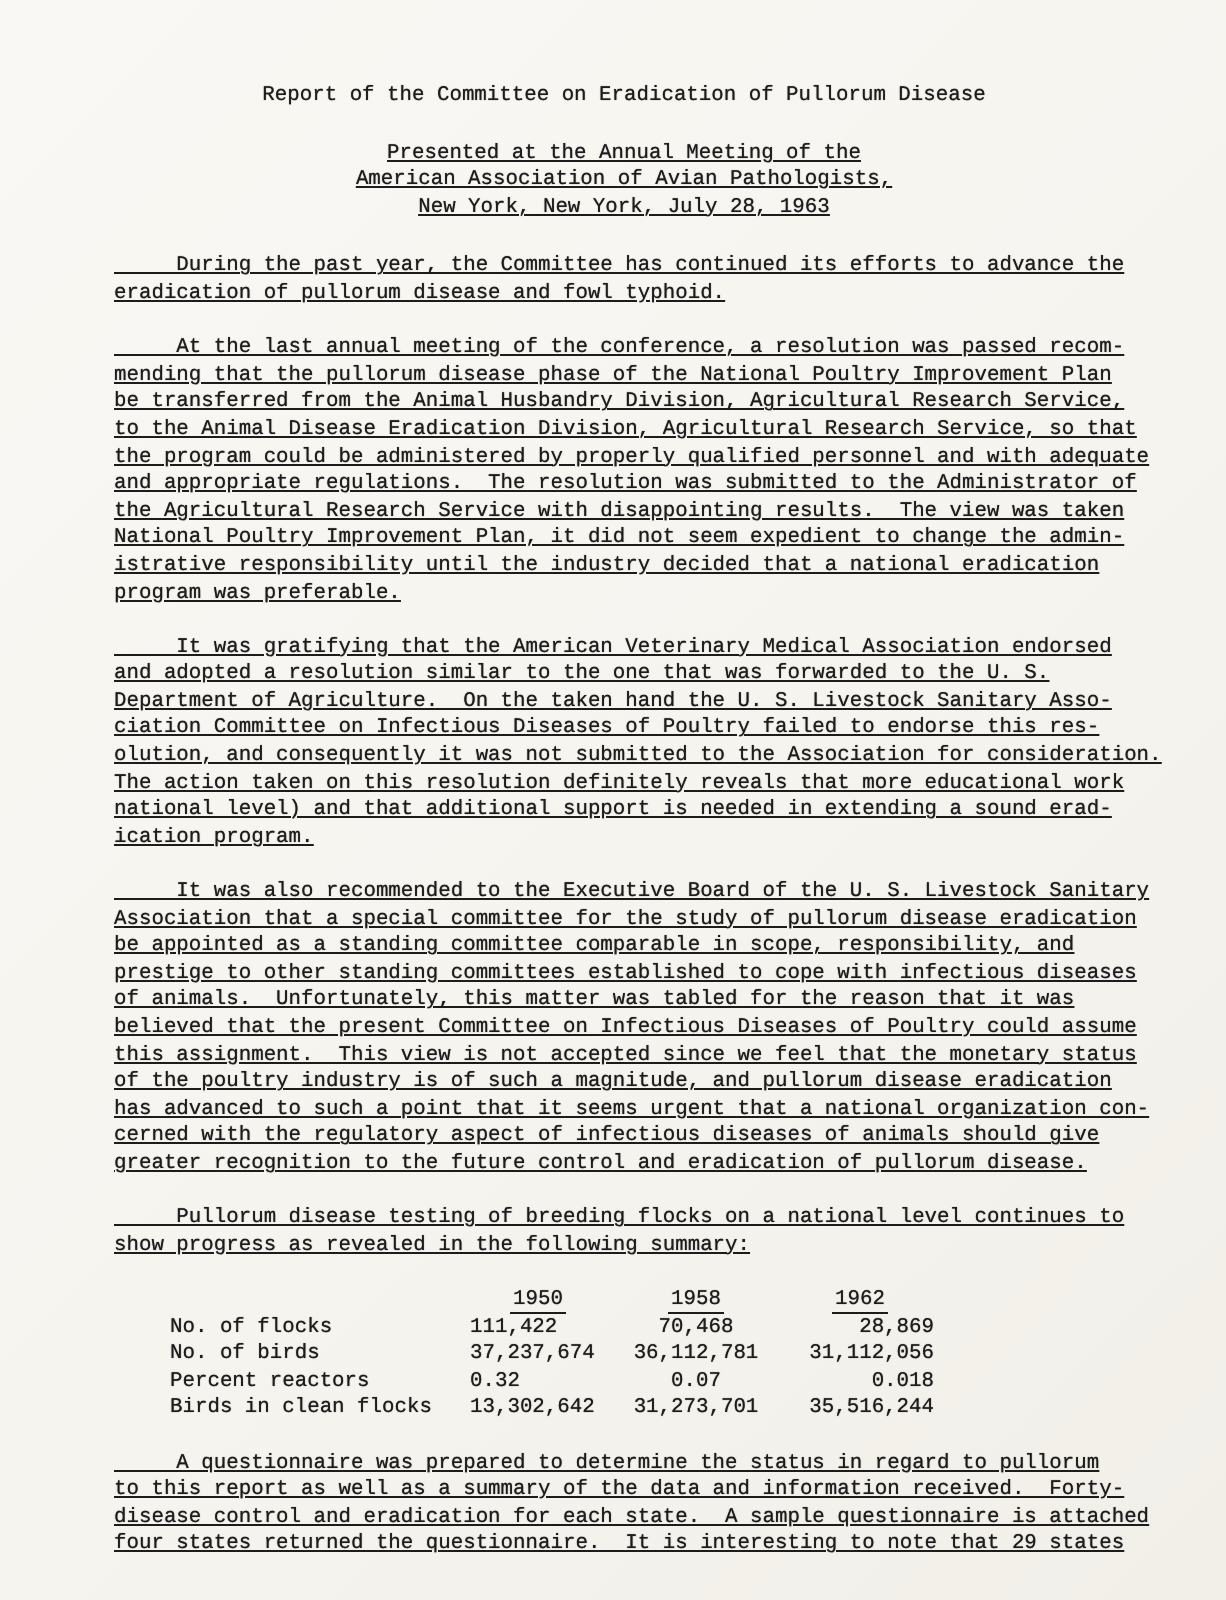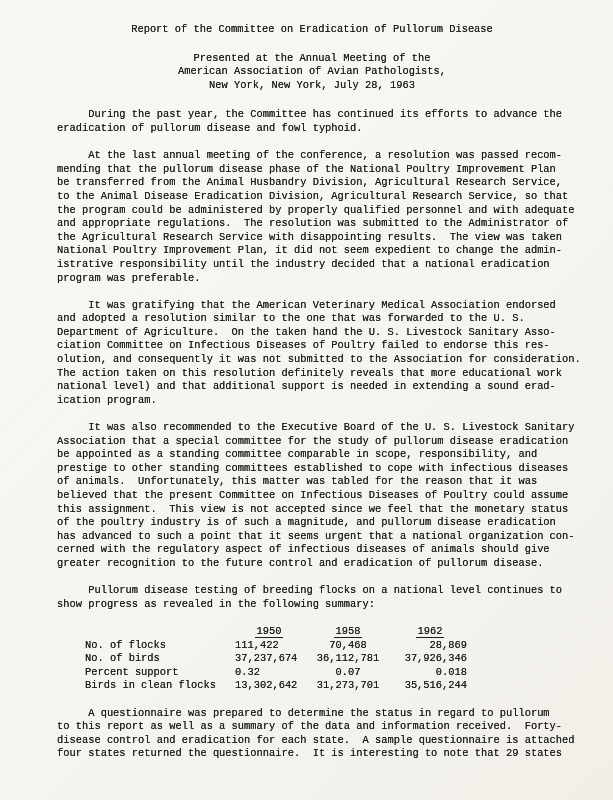--- a/index.html
+++ b/index.html
@@ -7,25 +7,25 @@
   .page {
     position: relative;
     width: 613px;
     height: 800px;
     margin: 0 auto;
     background: linear-gradient(135deg, #f9f8f4 0%, #f6f4ef 55%, #f1efe8 100%);
     color: #1c1c1c;
     font-family: "Liberation Mono", "DejaVu Sans Mono", monospace;
     font-size: 10.4px;
     line-height: 13.6px;
-    padding: 23px 34px 16px 57px;
+    padding: 42px 34px 16px 57px;
     overflow: hidden;
     text-shadow: 0 0 0.5px rgba(25,25,25,0.8);
   }
-  .line { white-space: pre; }
+  .line { white-space: pre; text-decoration: underline; }
   .title { text-align: center; white-space: pre; margin-bottom: 15px; margin-left: -12px; }
   .subtitle { text-align: center; margin-bottom: 16px; margin-left: -12px; }
   .para { margin-bottom: 13.6px; }
   .tbl { margin-left: 28px; margin-bottom: 13.6px; }
   .tbl-row { display: flex; }
   .tbl-label { width: 150px; white-space: pre; }
   .c1 { width: 68px; text-align: left; }
   .c2 { width: 90px; text-align: center; }
   .c3 { width: 74px; text-align: right; }
   .tbl-head .c1, .tbl-head .c2, .tbl-head .c3 { text-align: center; }
@@ -102,24 +102,24 @@
     <div class="tbl-row">
       <div class="tbl-label">No. of flocks</div>
       <div class="c1">111,422</div>
       <div class="c2">70,468</div>
       <div class="c3">28,869</div>
     </div>
     <div class="tbl-row">
       <div class="tbl-label">No. of birds</div>
       <div class="c1">37,237,674</div>
       <div class="c2">36,112,781</div>
-      <div class="c3">37,926,346</div>
+      <div class="c3">31,112,056</div>
     </div>
     <div class="tbl-row">
-      <div class="tbl-label">Percent support</div>
+      <div class="tbl-label">Percent reactors</div>
       <div class="c1">0.32</div>
       <div class="c2">0.07</div>
       <div class="c3">0.018</div>
     </div>
     <div class="tbl-row">
       <div class="tbl-label">Birds in clean flocks</div>
       <div class="c1">13,302,642</div>
       <div class="c2">31,273,701</div>
       <div class="c3">35,516,244</div>
     </div>

